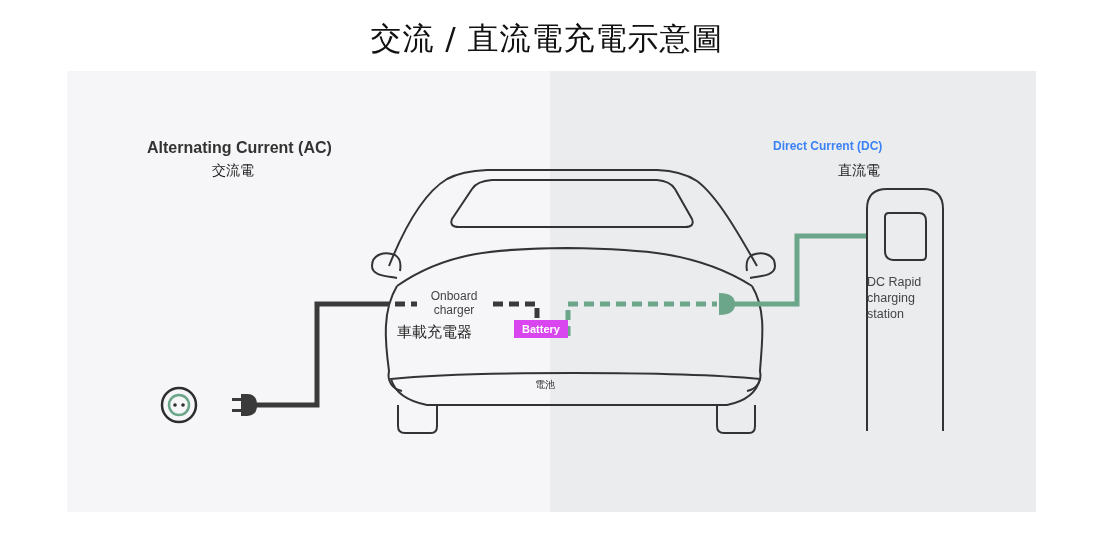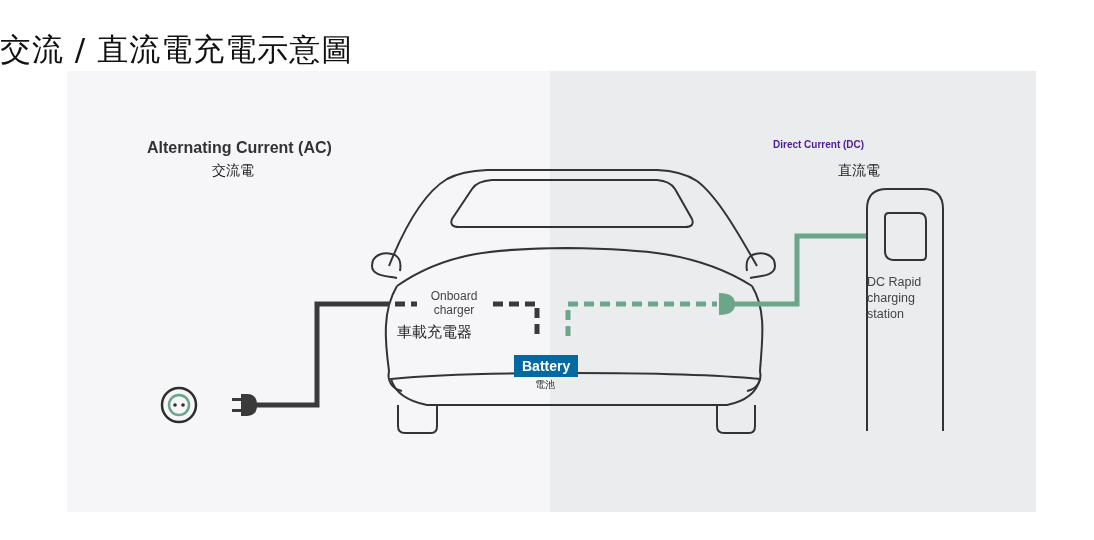--- a/index.html
+++ b/index.html
@@ -1,31 +1,31 @@
 <!DOCTYPE html>
 <html><head>
 <meta charset="utf-8">
 <style>
   html, body { margin: 0; padding: 0; background: #ffffff; }
   body { width: 1094px; height: 540px; position: relative; overflow: hidden;
          font-family: "DejaVu Sans", "Liberation Sans", sans-serif; }
-  .title { position: absolute; left: 0; top: 18px; width: 1094px; 
-           font-size: 31px; color: #111; letter-spacing: 1px; margin-top: 11px; }
+  .title { position: absolute; left: 0; top: 18px; width: 1094px; text-align: center;
+           font-size: 31px; color: #111; letter-spacing: 1px; }
   .panel { position: absolute; left: 67px; top: 71px; width: 969px; height: 441px; overflow: hidden; }
   .panel-left { position: absolute; left: 0; top: 0; width: 483px; height: 100%; background: #f6f6f8; }
   .panel-right { position: absolute; left: 483px; top: 0; width: 486px; height: 100%; background: #ebecee; }
   svg.diagram { position: absolute; left: 0; top: 0; }
   .lbl { position: absolute; white-space: nowrap; }
   .ac-en { left: 80px; top: 68px; font-weight: bold; font-size: 16px; color: #333; font-family: "Liberation Sans", sans-serif; }
   .ac-zh { left: 145px; top: 91px; font-size: 14px; color: #222; }
-  .dc-en { left: 706px; top: 68px; font-weight: bold; font-size: 10px; color: #4c1d95; font-family: "Liberation Sans", sans-serif; }
+  .dc-en { left: 706px; top: 68px; font-weight: bold; font-size: 12px; color: #3b82f6; font-family: "Liberation Sans", sans-serif; }
   .dc-zh { left: 771px; top: 91px; font-size: 14px; color: #222; }
   .onboard { left: 350px; top: 218px; width: 74px; text-align: center; font-size: 12px; line-height: 14px; color: #444; font-family: "Liberation Sans", sans-serif; }
   .onboard-zh { left: 330px; top: 252px; font-size: 15px; color: #222; }
-  .battery { left: 447px; top: 284px; padding: 3px 8px; background: #0369a1; color: #fff; font-weight: bold; font-size: 14px; font-family: "Liberation Sans", sans-serif; }
+  .battery { left: 447px; top: 249px; padding: 3px 8px; background: #d946ef; color: #fff; font-weight: bold; font-size: 11px; font-family: "Liberation Sans", sans-serif; }
   .battery-zh { left: 468px; top: 307px; font-size: 10px; color: #333; text-align: right; }
   .station { left: 800px; top: 203px; width: 76px; text-align: left; font-size: 12.5px; line-height: 16px; color: #444; font-family: "Liberation Sans", sans-serif; }
 </style>
 </head>
 <body>
 
 <div class="title">交流 / 直流電充電示意圖</div>
 
 <div class="panel">
   <div class="panel-left"></div>

